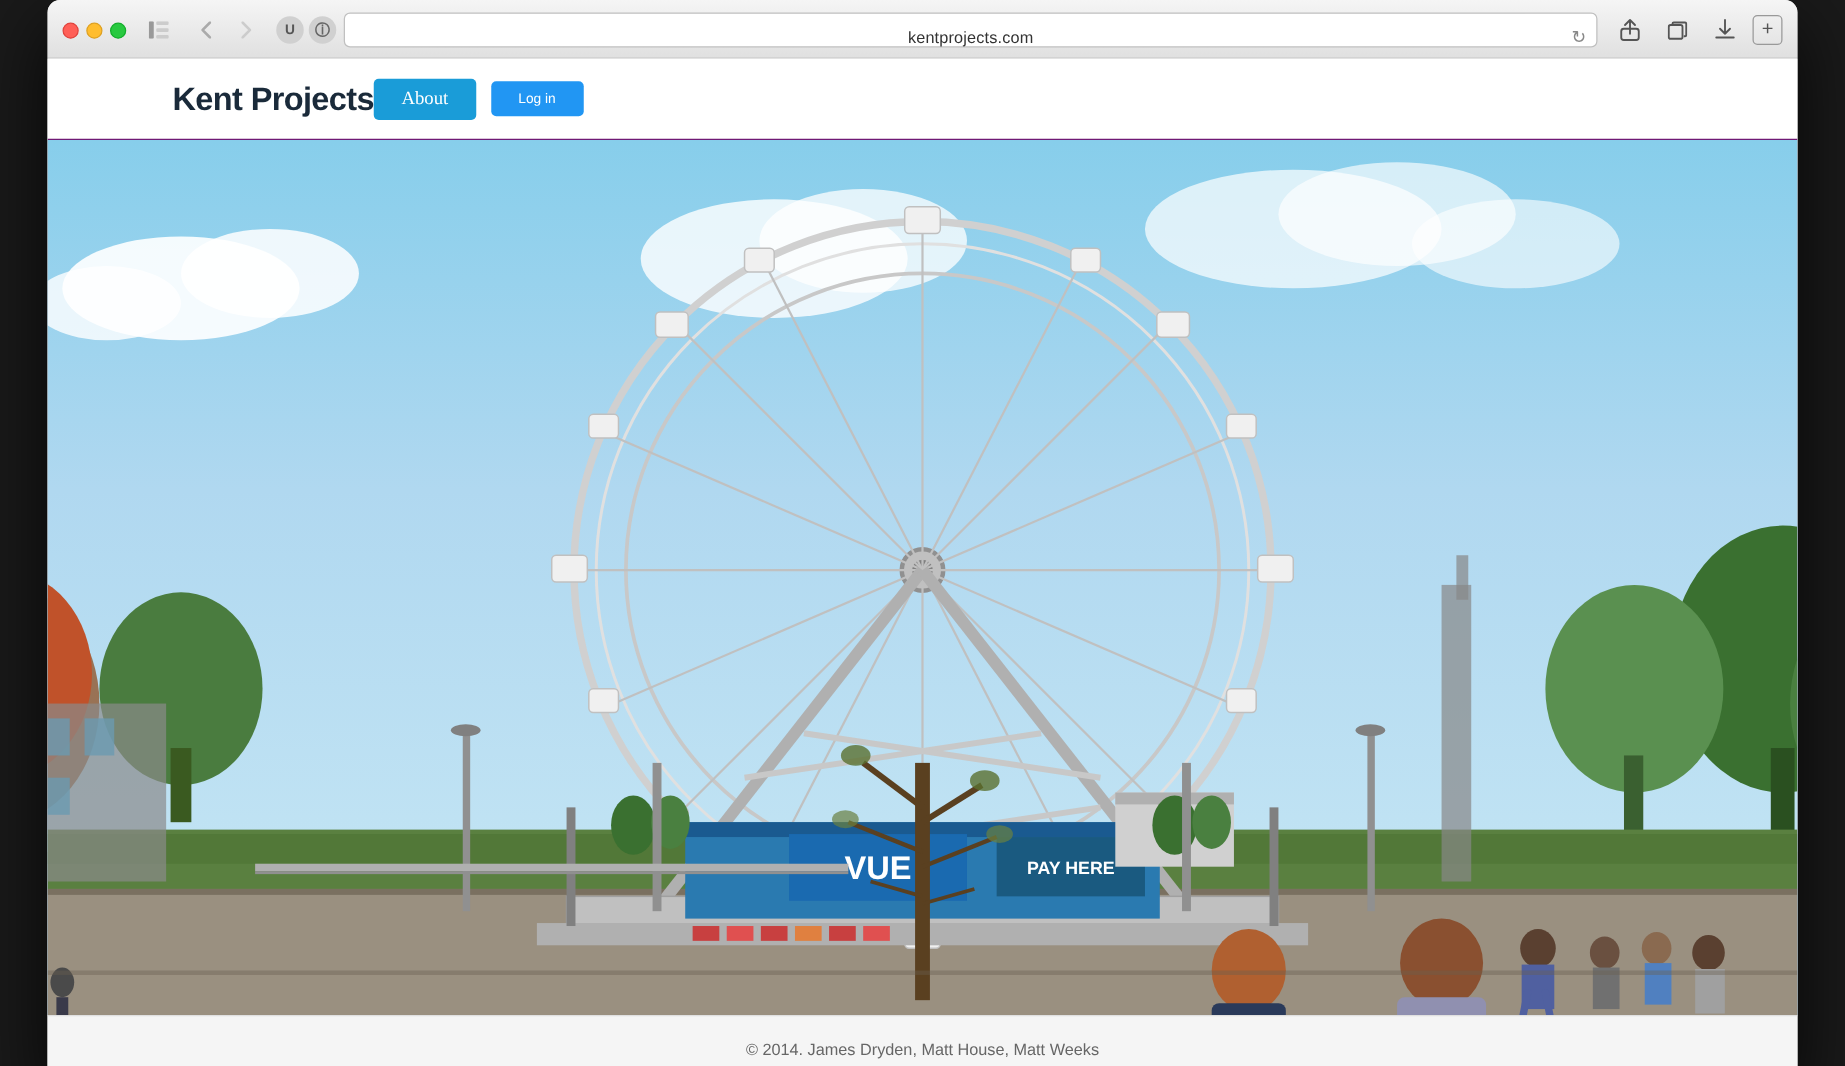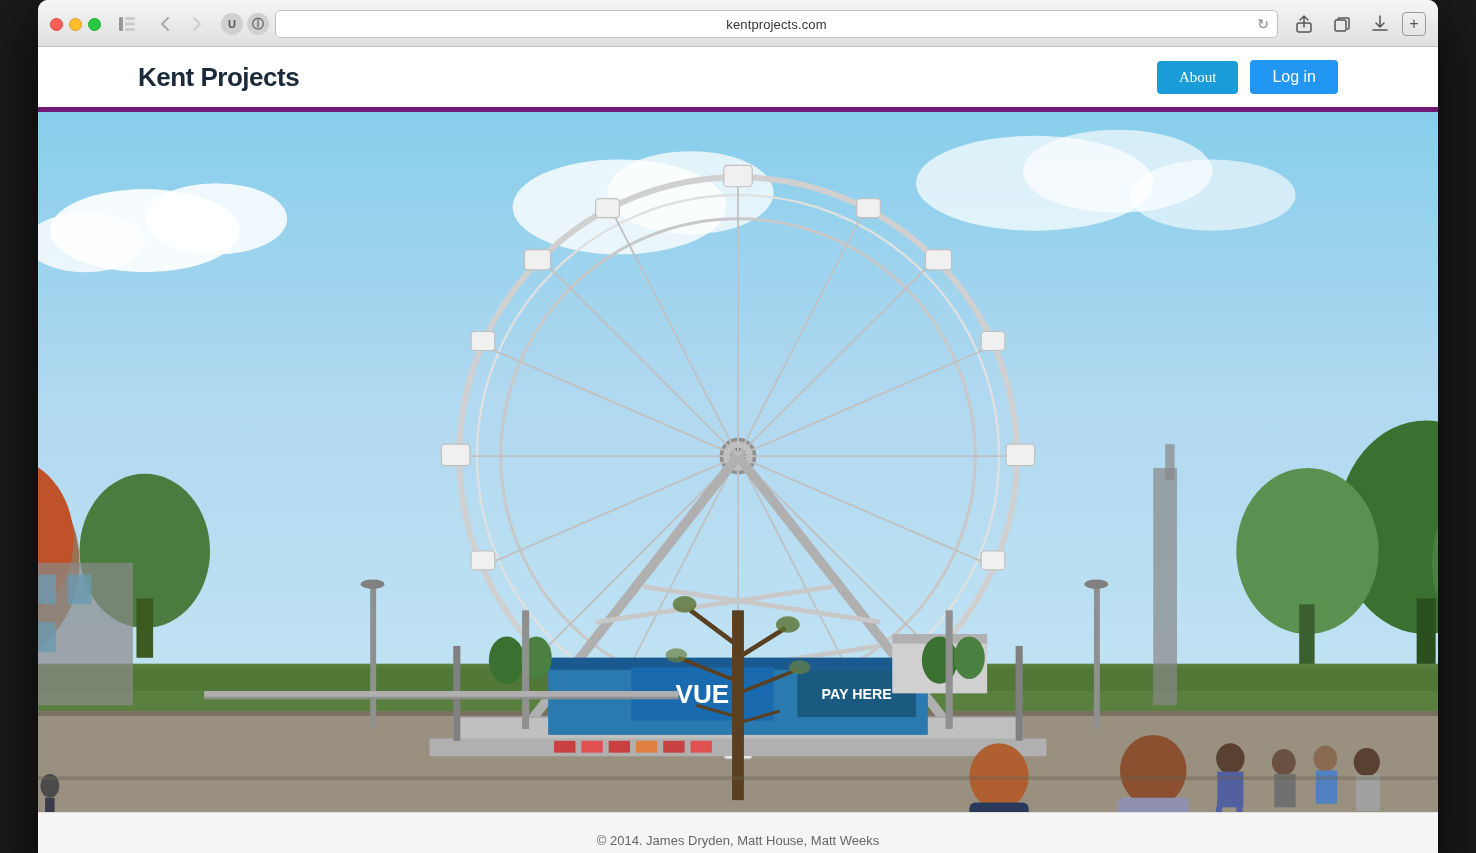--- a/index.html
+++ b/index.html
@@ -113,21 +113,21 @@
       color: #555;
     }
 
     .address-bar {
       flex: 1;
       height: 28px;
       background: white;
       border: 1px solid #c0c0c0;
       border-radius: 5px;
       display: flex;
-      align-items: center;
+      align-items: flex-end;
       justify-content: center;
       position: relative;
     }
 
     .address-text {
       font-size: 13px;
       color: #333;
       letter-spacing: 0.01em;
     }
 
@@ -181,22 +181,21 @@
       background: white;
     }
 
     
     .site-header {
       background: white;
       padding: 0 100px;
       height: 65px;
       display: flex;
       align-items: center;
-      justify-content: space-between;
-      border-bottom: 5px solid #701a75;
+      border-bottom: 1px solid #701a75;
     }
 
     .site-logo {
       font-size: 26px;
       font-weight: 700;
       color: #1a2a3a;
       letter-spacing: -0.5px;
     }
 
     .site-nav {
@@ -216,21 +215,21 @@
       cursor: pointer;
       font-family: Liberation Serif, serif;
     }
 
     .nav-login-btn {
       background: #2196F3;
       color: white;
       border: none;
       border-radius: 4px;
       padding: 8px 22px;
-      font-size: 16px;
+      font-size: 11px;
       font-weight: 500;
       cursor: pointer;
     }
 
     
     .hero-image {
       width: 100%;
       height: 700px;
       position: relative;
       overflow: hidden;

